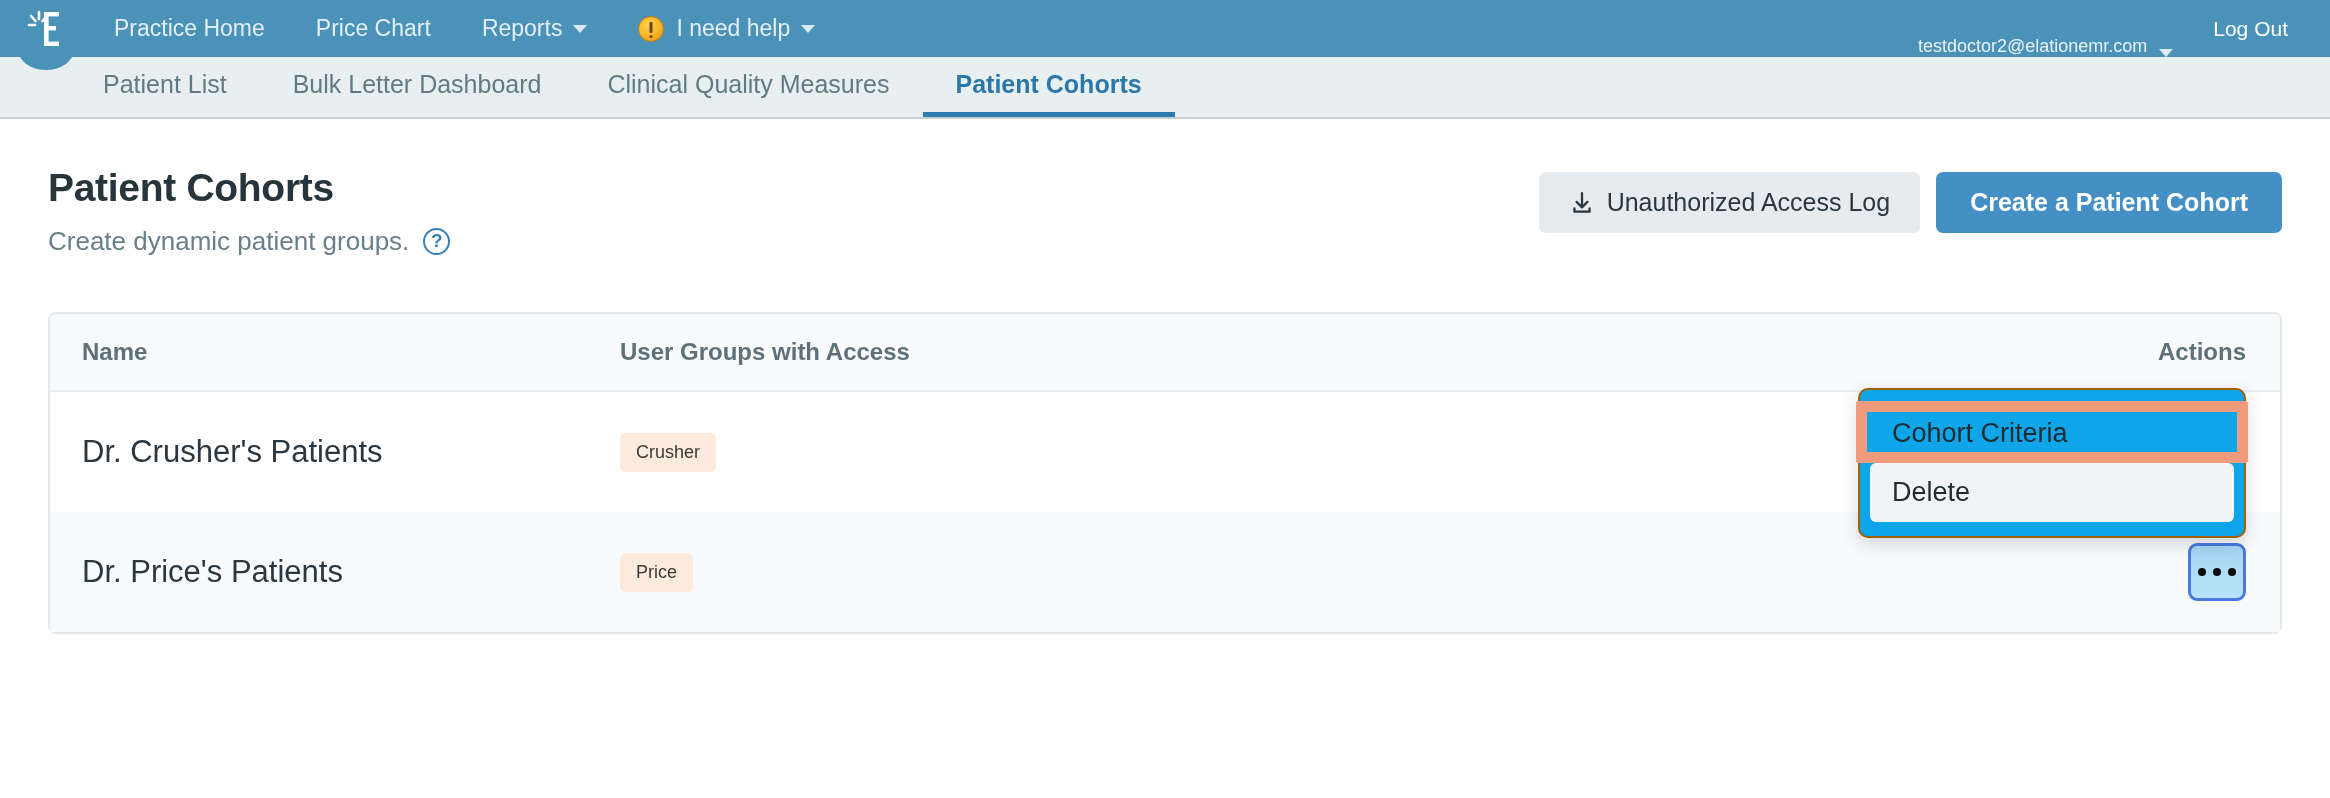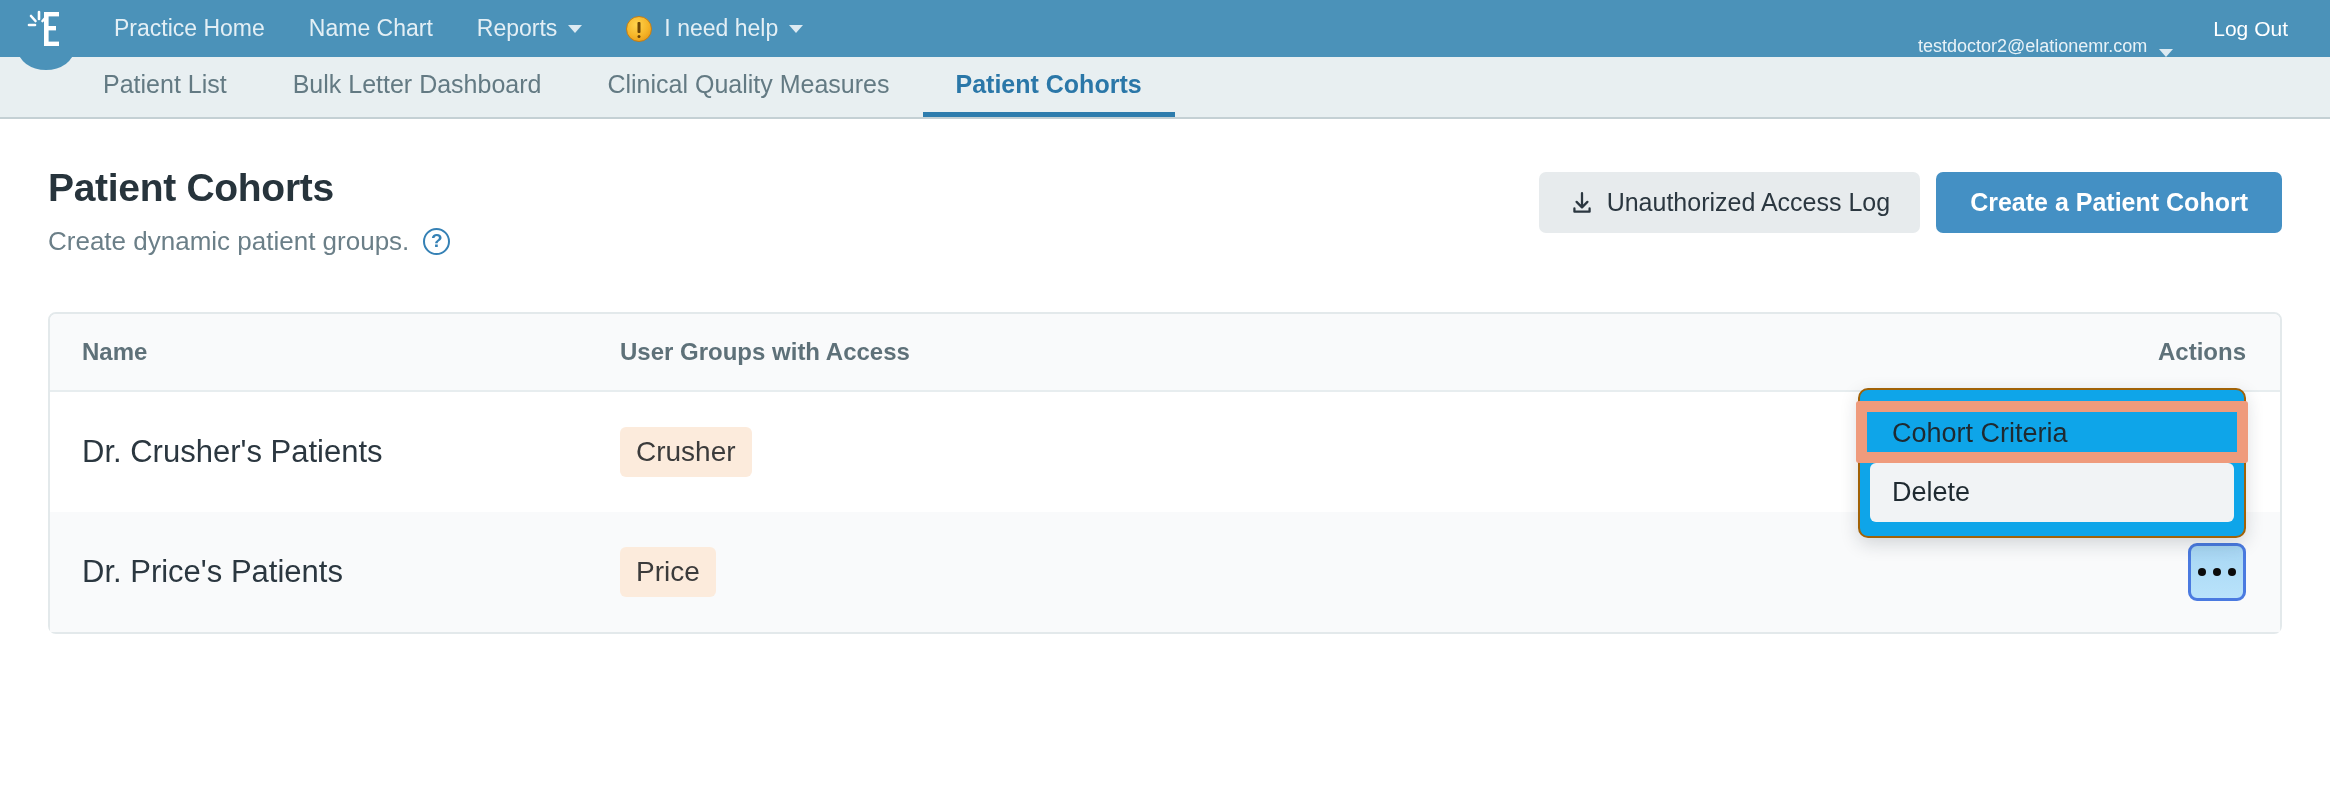--- a/index.html
+++ b/index.html
@@ -42,21 +42,21 @@
   }
   .logo-glyph {
     position: relative;
     z-index: 2;
     width: 40px;
     height: 42px;
   }
   .topnav {
     display: flex;
     align-items: center;
-    gap: 0px;
+    gap: 7px;
     flex: 1 1 auto;
     height: 100%;
   }
   .topnav-item {
     color: #e3eff5;
     font-size: 23px;
     padding: 0 22px;
     line-height: 57px;
     white-space: nowrap;
     cursor: pointer;
@@ -269,21 +269,21 @@
   .t-row.odd  { background: #ffffff; }
   .t-row.even { background: #f9fafb; }
   .t-row .c-name {
     font-size: 31px;
     color: #2b3740;
   }
   .badge {
     display: inline-block;
     background: #fcebdc;
     color: #3b3b3b;
-    font-size: 28px;
+    font-size: 18px;
     padding: 9px 16px;
     border-radius: 6px;
   }
   .kebab-btn {
     width: 58px;
     height: 58px;
     border-radius: 9px;
     background: linear-gradient(180deg, #a7d6f3 0%, #b9e3fb 100%);
     border: 3px solid #4a7ae0;
     display: inline-flex;
@@ -355,21 +355,21 @@
       <rect x="18" y="18" width="12" height="4.4" fill="#ffffff"></rect>
       <rect x="18" y="33.6" width="15" height="4.4" fill="#ffffff"></rect>
     </svg>
   </div>
 
   <div class="topnav">
     <div class="topnav-item">
       <span>Practice Home</span>
     </div>
     <div class="topnav-item">
-      <span>Name Chart</span>
+      <span>Price Chart</span>
     </div>
     <div class="topnav-item has-caret">
       <span>Reports</span>
     </div>
     <div class="topnav-item has-caret">
       <span class="warn-icon"></span>
       <span>I need help</span>
     </div>
   </div>
 

